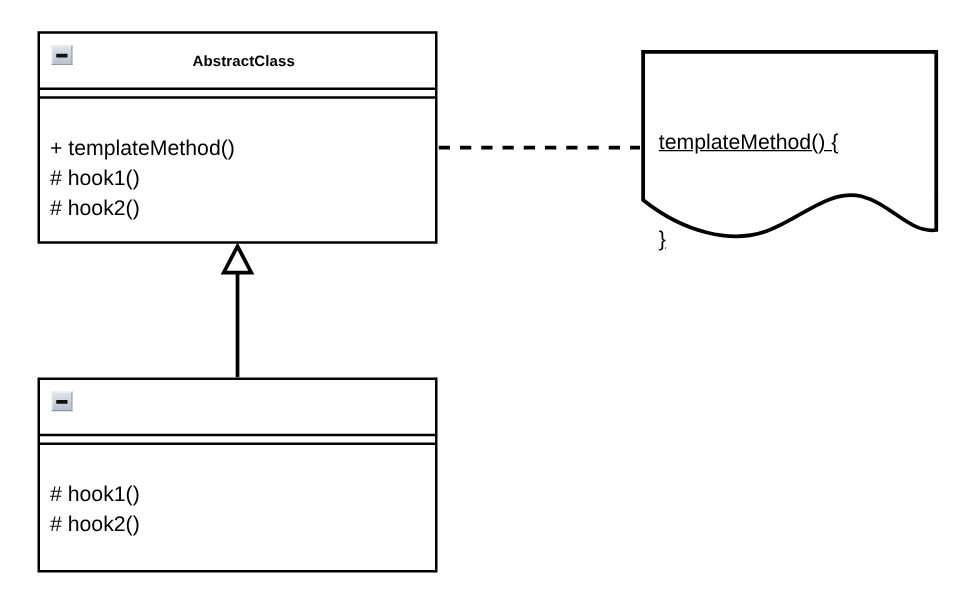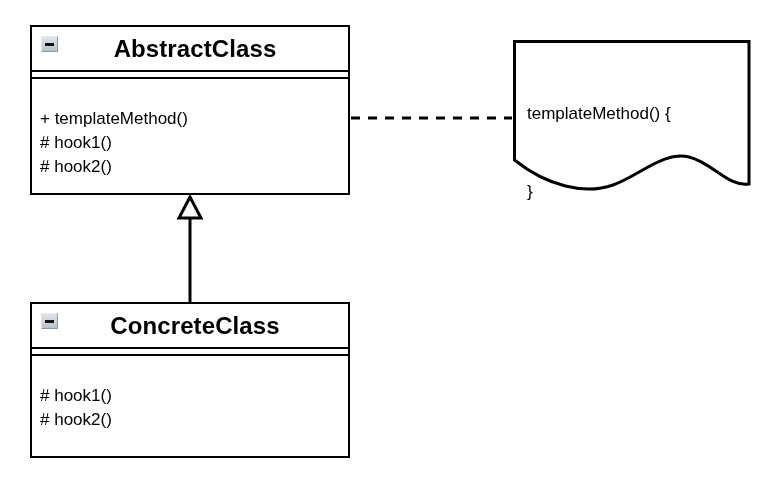--- a/index.html
+++ b/index.html
@@ -29,21 +29,21 @@
   }
   .uml-class-header {
     position: relative;
     box-sizing: border-box;
     height: 43px;
     display: flex;
     align-items: center;
     justify-content: center;
   }
   .uml-class-name {
-    font-size: 24px;
+    font-size: 12px;
     font-weight: bold;
     color: #000000;
     letter-spacing: 0.1px;
     text-align: center;
     padding: 0 10px;
     margin-left: 10px;
   }
   
   .uml-sep {
     position: relative;
@@ -101,21 +101,21 @@
   }
   .uml-note-text {
     position: absolute;
     left: 14px;
     top: 9px;
     font-size: 17px;
     line-height: 26px;
     color: #000000;
     white-space: pre;
   }
-  .note-line { display: block; }
+  .note-line { display: block; text-decoration: underline; }
   .note-line.indent { padding-left: 42px; }
 
   
   .connector {
     position: absolute;
     left: 0;
     top: 0;
     overflow: visible;
     pointer-events: none;
   }
@@ -148,21 +148,20 @@
       <div class="uml-member"># hook1()</div>
       <div class="uml-member"># hook2()</div>
     </div>
   </div>
 
   <div class="uml-class" style="left:30px; top:302px; width:320px; height:156px;">
     <div class="uml-class-header">
       <span class="collapse-icon">
         <span class="bar"></span>
       </span>
-      <span class="uml-class-name">ConcreteClass</span>
     </div>
     <div class="uml-sep"></div>
     <div class="uml-members">
       <div class="uml-member"># hook1()</div>
       <div class="uml-member"># hook2()</div>
     </div>
   </div>
 
   <div class="uml-note" style="left:513px; top:40px; width:240px; height:160px;">
     <svg width="240" height="160" viewBox="0 0 240 160">

